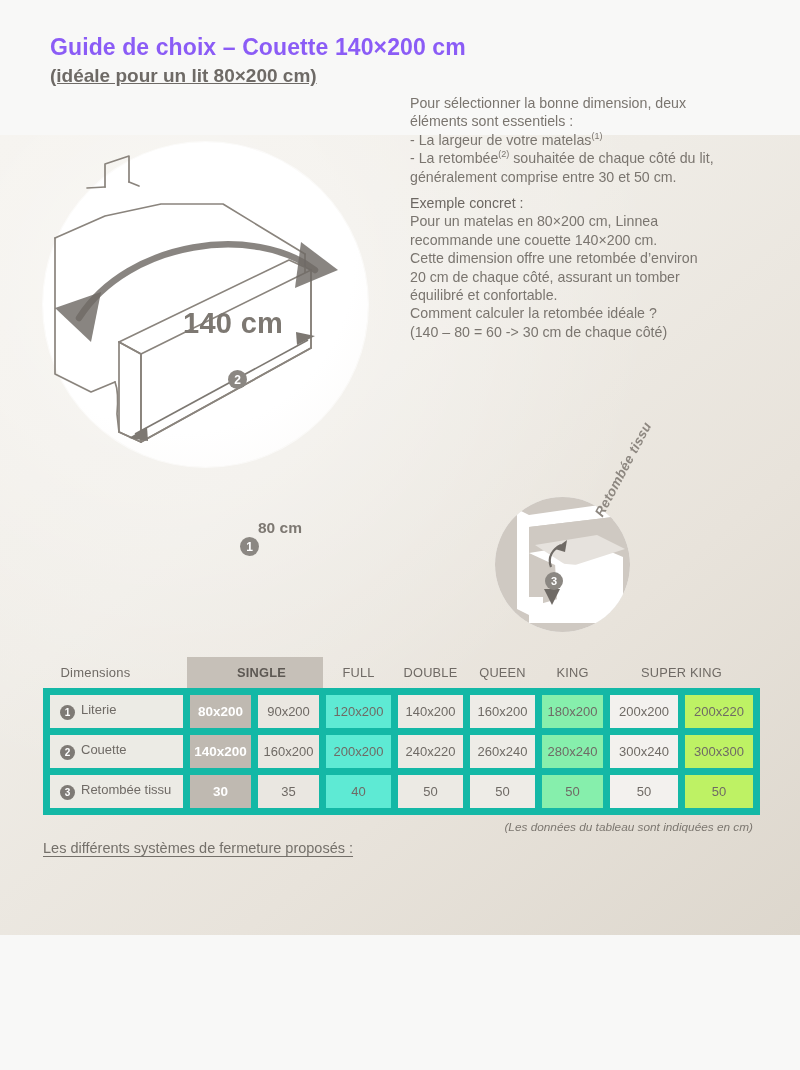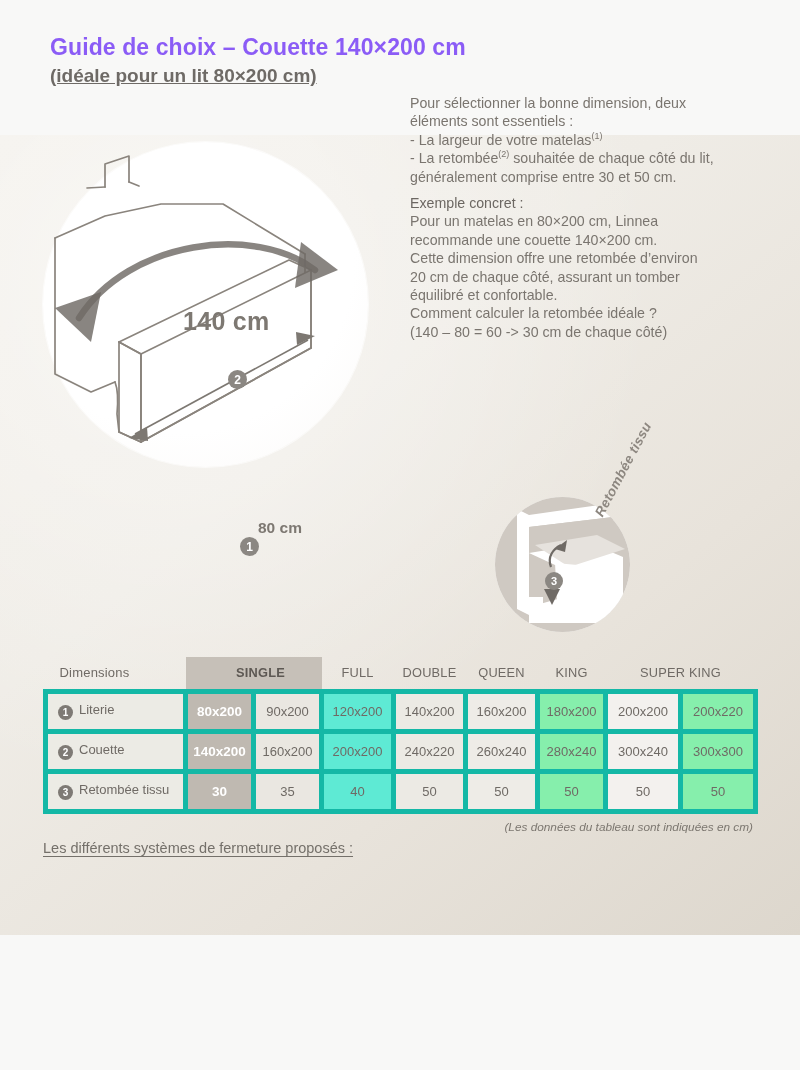--- a/index.html
+++ b/index.html
@@ -67,21 +67,21 @@
     color: #8d8780;
     transform: rotate(-62deg);
     transform-origin: left top;
     white-space: nowrap;
     letter-spacing: .3px;
   }
 
   
   .lbl-140 {
     position: absolute; left: 183px; top: 307px;
-    font-size: 25px; font-weight: bold; color: #7d7872;
+    font-size: 29px; font-weight: bold; color: #7d7872;
     letter-spacing: .3px;
   }
   .lbl-80 {
     position: absolute; left: 258px; top: 519px;
     font-size: 15.5px; font-weight: bold; color: #7d7872;
   }
   .badge {
     position: absolute;
     width: 19px; height: 19px; border-radius: 50%;
     background: #8b8782; color: #fff;
@@ -95,21 +95,21 @@
 
   
   .table-wrap {
     position: absolute; left: 43px; top: 657px;
     width: 710px;
   }
   table { border-collapse: collapse; width: 710px; table-layout: fixed; }
   th, td {
     font-size: 13px; color: #6f6a65;
     text-align: center; height: 40px;
-    border: 5px solid #14b8a6;
+    border: 7px solid #14b8a6;
     background: #eceae4;
     padding: 0 2px;
     white-space: nowrap;
   }
   thead th {
     height: 34px; background: transparent; border: none;
     font-size: 12.8px; font-weight: normal; color: #6f6a65;
     letter-spacing: .2px;
   }
   thead th.hdr-dim { text-align: left; padding-left: 14px; font-size: 13px; }
@@ -129,21 +129,21 @@
   }
   td.hl {
     background: #bfb9b1; color: #ffffff; font-weight: bold; font-size: 13.5px;
   }
   td.c2 { background: #eae7e1; }
   td.c3 { background: #5eead4; }
   td.c4 { background: #eceae4; }
   td.c5 { background: #eeece7; }
   td.c6 { background: #86efac; }
   td.c7 { background: #f3f1ee; }
-  td.c8 { background: #86efac; }
+  td.c8 { background: #bef264; }
 
   
   .note {
     position: absolute; right: 47px; top: 820px;
     font-size: 11.8px; font-style: italic; color: #7c7770;
   }
   .footer-1 {
     position: absolute; left: 43px; top: 840px;
     font-size: 14.5px; color: #74706a;
     text-decoration: underline; text-underline-offset: 3px;

